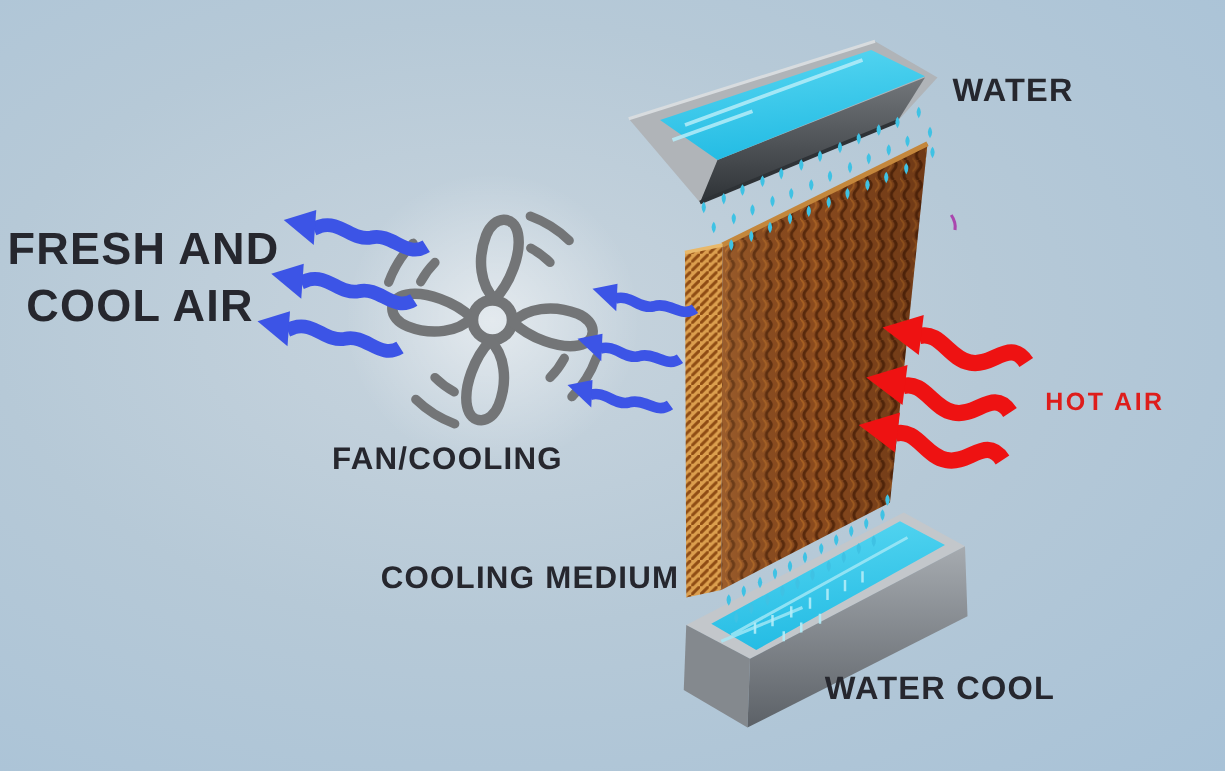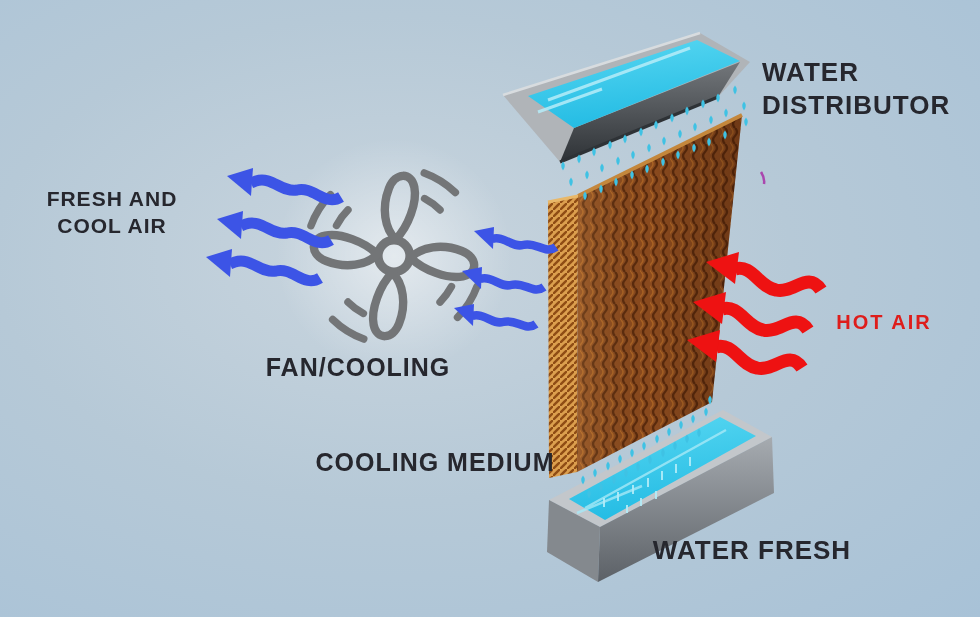--- a/index.html
+++ b/index.html
@@ -7,23 +7,23 @@
     position:relative;width:980px;height:617px;overflow:hidden;
     background:radial-gradient(ellipse at 40% 42%, #c9d5de 0%, #b6c9d7 48%, #a8c2d7 100%);
     font-family:"Liberation Sans","DejaVu Sans",sans-serif;
   }
   #art{position:absolute;left:0;top:0;}
   .lbl{
     position:absolute;font-weight:700;color:#26272e;
     letter-spacing:1px;line-height:1.28;white-space:nowrap;
     text-align:center;
   }
-  .lbl-fresh   {top:186px;left:6px;width:212px;font-size:21px;text-align:center;}
+  .lbl-fresh   {top:176px;left:6px;width:212px;font-size:36px;text-align:center;}
   .lbl-fan     {top:351px;left:258px;width:200px;font-size:25px;}
-  .lbl-cooling {top:446px;left:312px;width:246px;font-size:25px;}
+  .lbl-cooling {top:446px;left:301px;width:246px;font-size:25px;}
   .lbl-dist    {top:56px;left:762px;font-size:26px;text-align:left;}
   .lbl-hot     {top:310px;left:812px;width:144px;font-size:20px;color:#de1d1b;letter-spacing:2px;}
   .lbl-tank    {top:534px;left:652px;width:200px;font-size:26px;}
   .dp{fill:#3fc2e4;}
 </style>
 </head>
 <body>
 
 <div id="stage">
 
@@ -208,20 +208,19 @@
     <span style="display:block">FRESH AND</span>
     <span style="display:block">COOL AIR</span>
   </div>
 
   <div class="lbl lbl-fan">FAN/COOLING</div>
 
   <div class="lbl lbl-cooling">COOLING MEDIUM</div>
 
   <div class="lbl lbl-dist">
     <span style="display:block">WATER</span>
-    <span style="display:block">DISTRIBUTOR</span>
   </div>
 
   <div class="lbl lbl-hot">HOT AIR</div>
 
-  <div class="lbl lbl-tank">WATER FRESH</div>
+  <div class="lbl lbl-tank">WATER COOL</div>
 
 </div>
 
 </body></html>

